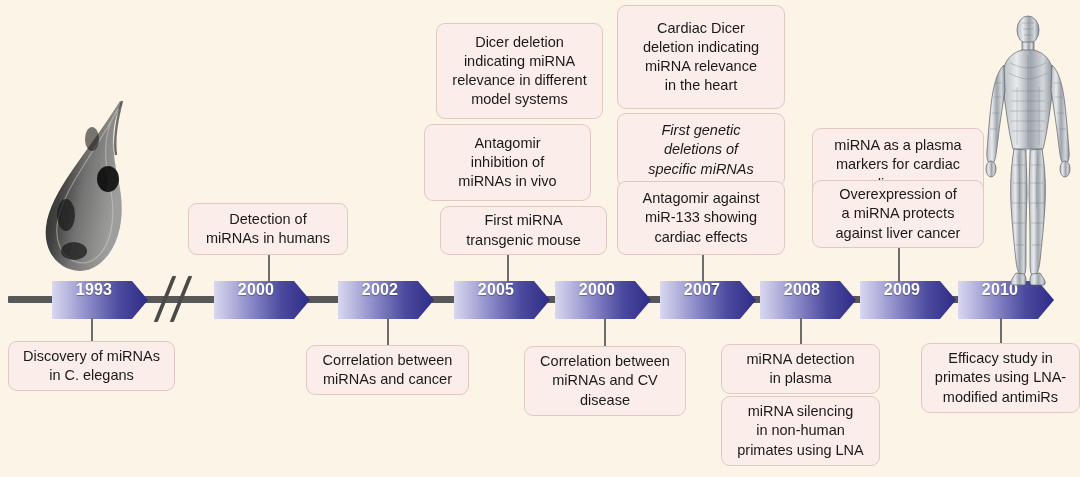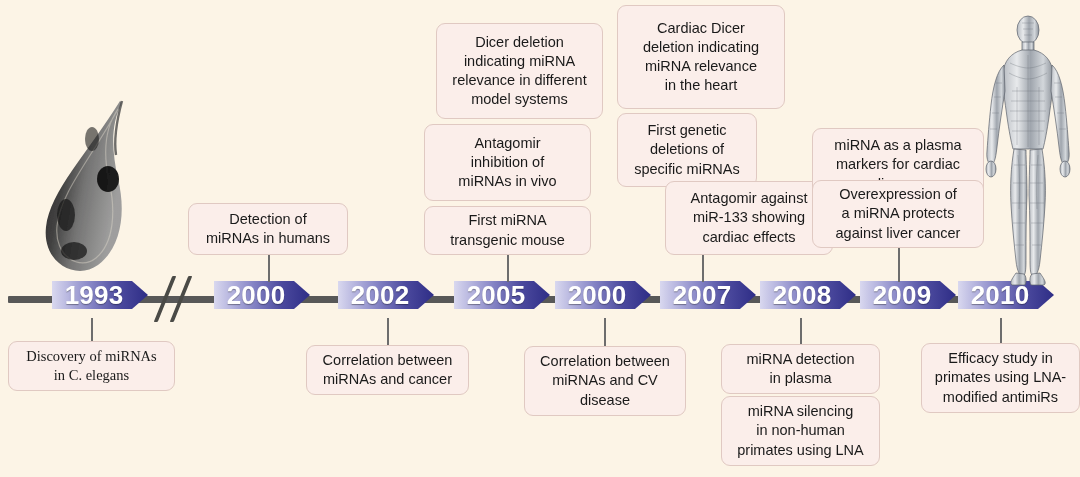--- a/index.html
+++ b/index.html
@@ -23,26 +23,26 @@
     position:absolute;
     width:4px;height:46px;
     background:#4a4a46;
     transform:skewX(-22deg);
     border-radius:1px;
   }
 
   
   .chev{
     position:absolute;
-    height:28px;
+    height:38px;
     color:#ffffff;
-    font-size:26px;
+    font-size:16px;
     font-weight:bold;
     letter-spacing:.2px;
-    display:flex;align-items:center;justify-content:center;
+    display:flex;align-items:flex-start;justify-content:center;
     padding-right:12px;
     background:linear-gradient(90deg,#d9d8ef 0%,#b9b8e0 16%,#8786c6 40%,#4c4a9e 70%,#2e2d86 100%);
     -webkit-clip-path:polygon(0 0, calc(100% - 16px) 0, 100% 50%, calc(100% - 16px) 100%, 0 100%);
     clip-path:polygon(0 0, calc(100% - 16px) 0, 100% 50%, calc(100% - 16px) 100%, 0 100%);
     text-shadow:0 1px 1px rgba(0,0,0,.35);
   }
 
   
   .conn{
     position:absolute;
@@ -130,42 +130,42 @@
   <div class="box" style="left:188px; top:203px; width:160px; height:52px;">Detection of
 miRNAs in humans</div>
 
   <div class="box" style="left:424px; top:23px;  width:167px; height:96px;margin-left:12px;">Dicer deletion
 indicating miRNA
 relevance in different
 model systems</div>
   <div class="box" style="left:424px; top:124px; width:167px; height:77px;">Antagomir
 inhibition of
 miRNAs in vivo</div>
-  <div class="box" style="left:424px; top:206px; width:167px; height:49px;">First miRNA
+  <div class="box" style="left:440px; top:206px; width:167px; height:49px;">First miRNA
 transgenic mouse</div>
 
   <div class="box" style="left:617px; top:5px;   width:168px; height:104px;">Cardiac Dicer
 deletion indicating
 miRNA relevance
 in the heart</div>
-  <div class="box" style="left:617px; top:113px; width:140px; height:74px;">First genetic
+  <div class="box" style="left:617px; top:113px; width:168px; height:74px;font-style:italic;">First genetic
 deletions of
 specific miRNAs</div>
-  <div class="box" style="left:617px; top:181px; width:168px; height:74px;margin-left:48px;">Antagomir against
+  <div class="box" style="left:617px; top:181px; width:168px; height:74px;">Antagomir against
 miR-133 showing
 cardiac effects</div>
 
   <div class="box" style="left:812px; top:128px; width:172px; height:74px;">miRNA as a plasma
 markers for cardiac
 disease</div>
   <div class="box" style="left:812px; top:180px; width:172px; height:68px;">Overexpression of
 a miRNA protects
 against liver cancer</div>
 
-  <div class="box" style="left:8px;   top:341px; width:167px; height:50px;font-family:Liberation Serif, serif;">Discovery of miRNAs
+  <div class="box" style="left:8px;   top:341px; width:167px; height:50px;">Discovery of miRNAs
 in C. elegans</div>
   <div class="box" style="left:306px; top:345px; width:163px; height:50px;">Correlation between
 miRNAs and cancer</div>
   <div class="box" style="left:524px; top:346px; width:162px; height:70px;">Correlation between
 miRNAs and CV
 disease</div>
   <div class="box" style="left:721px; top:344px; width:159px; height:50px;">miRNA detection
 in plasma</div>
   <div class="box" style="left:921px; top:343px; width:159px; height:70px;">Efficacy study in
 primates using LNA-

